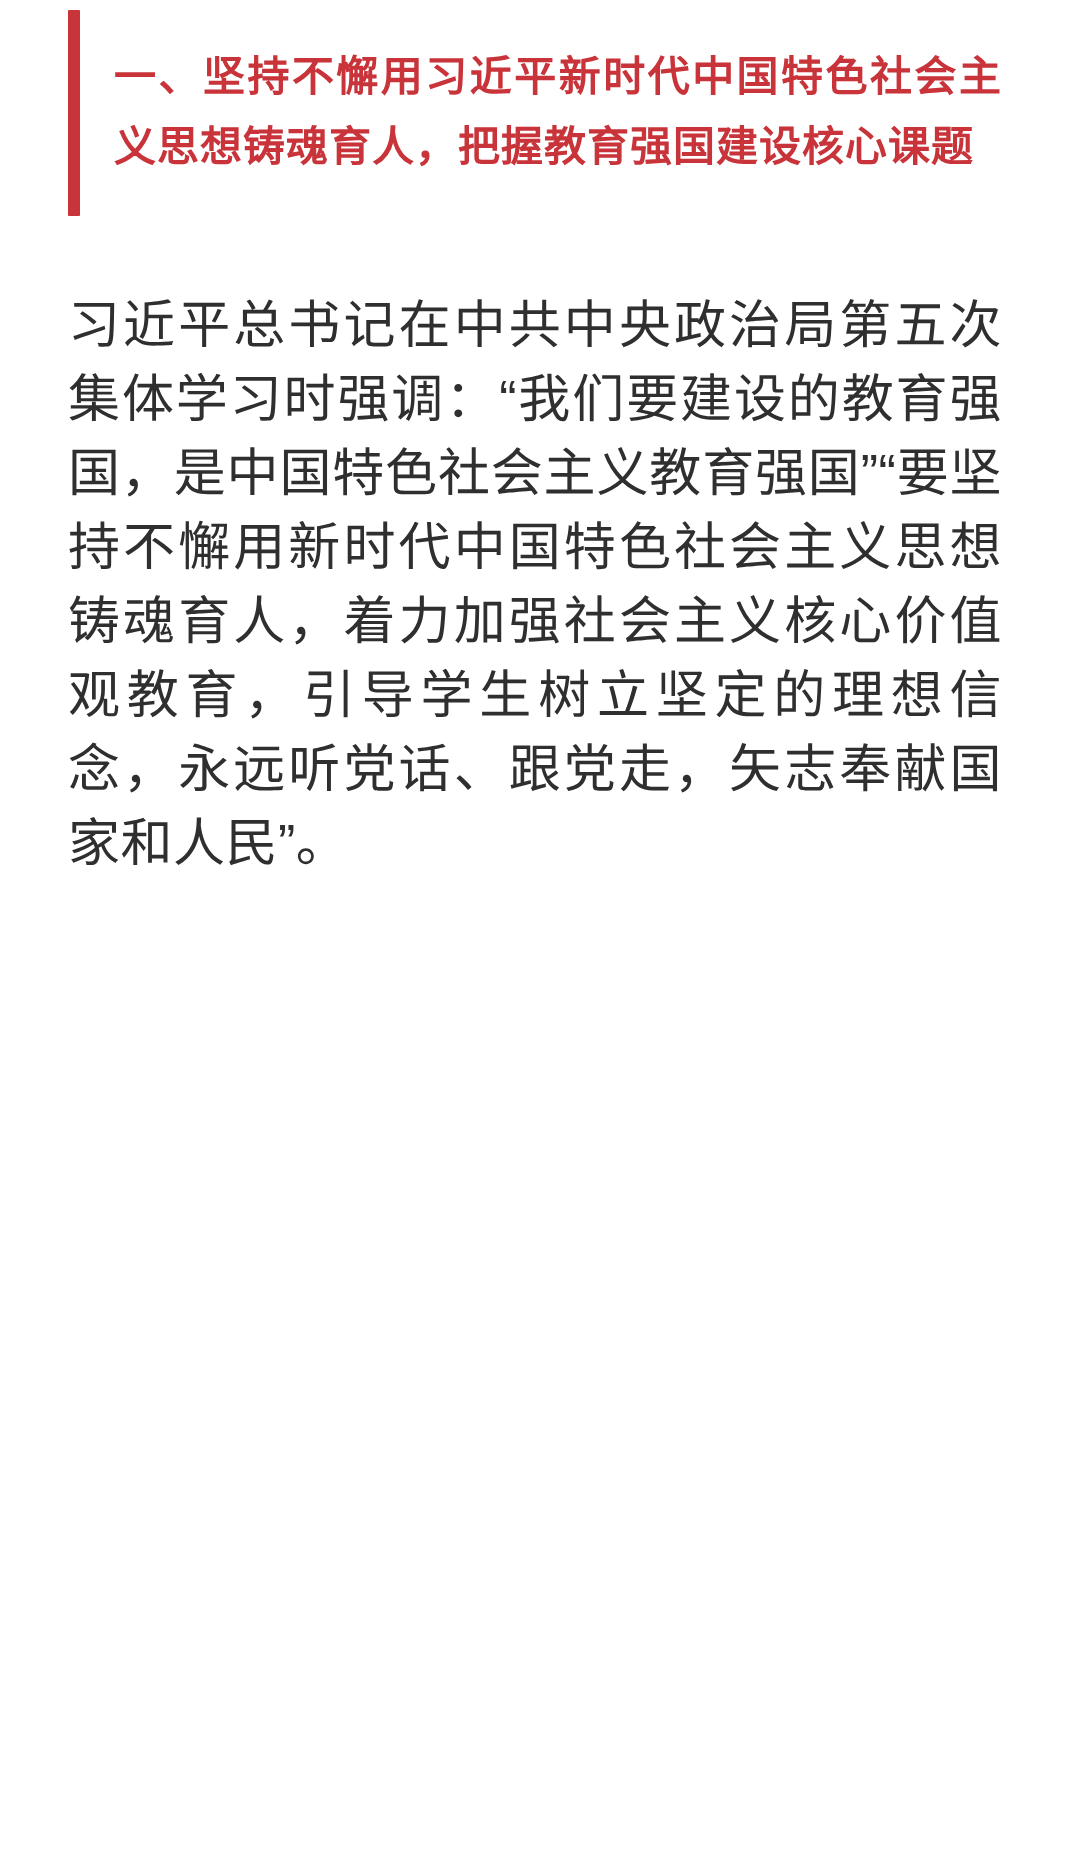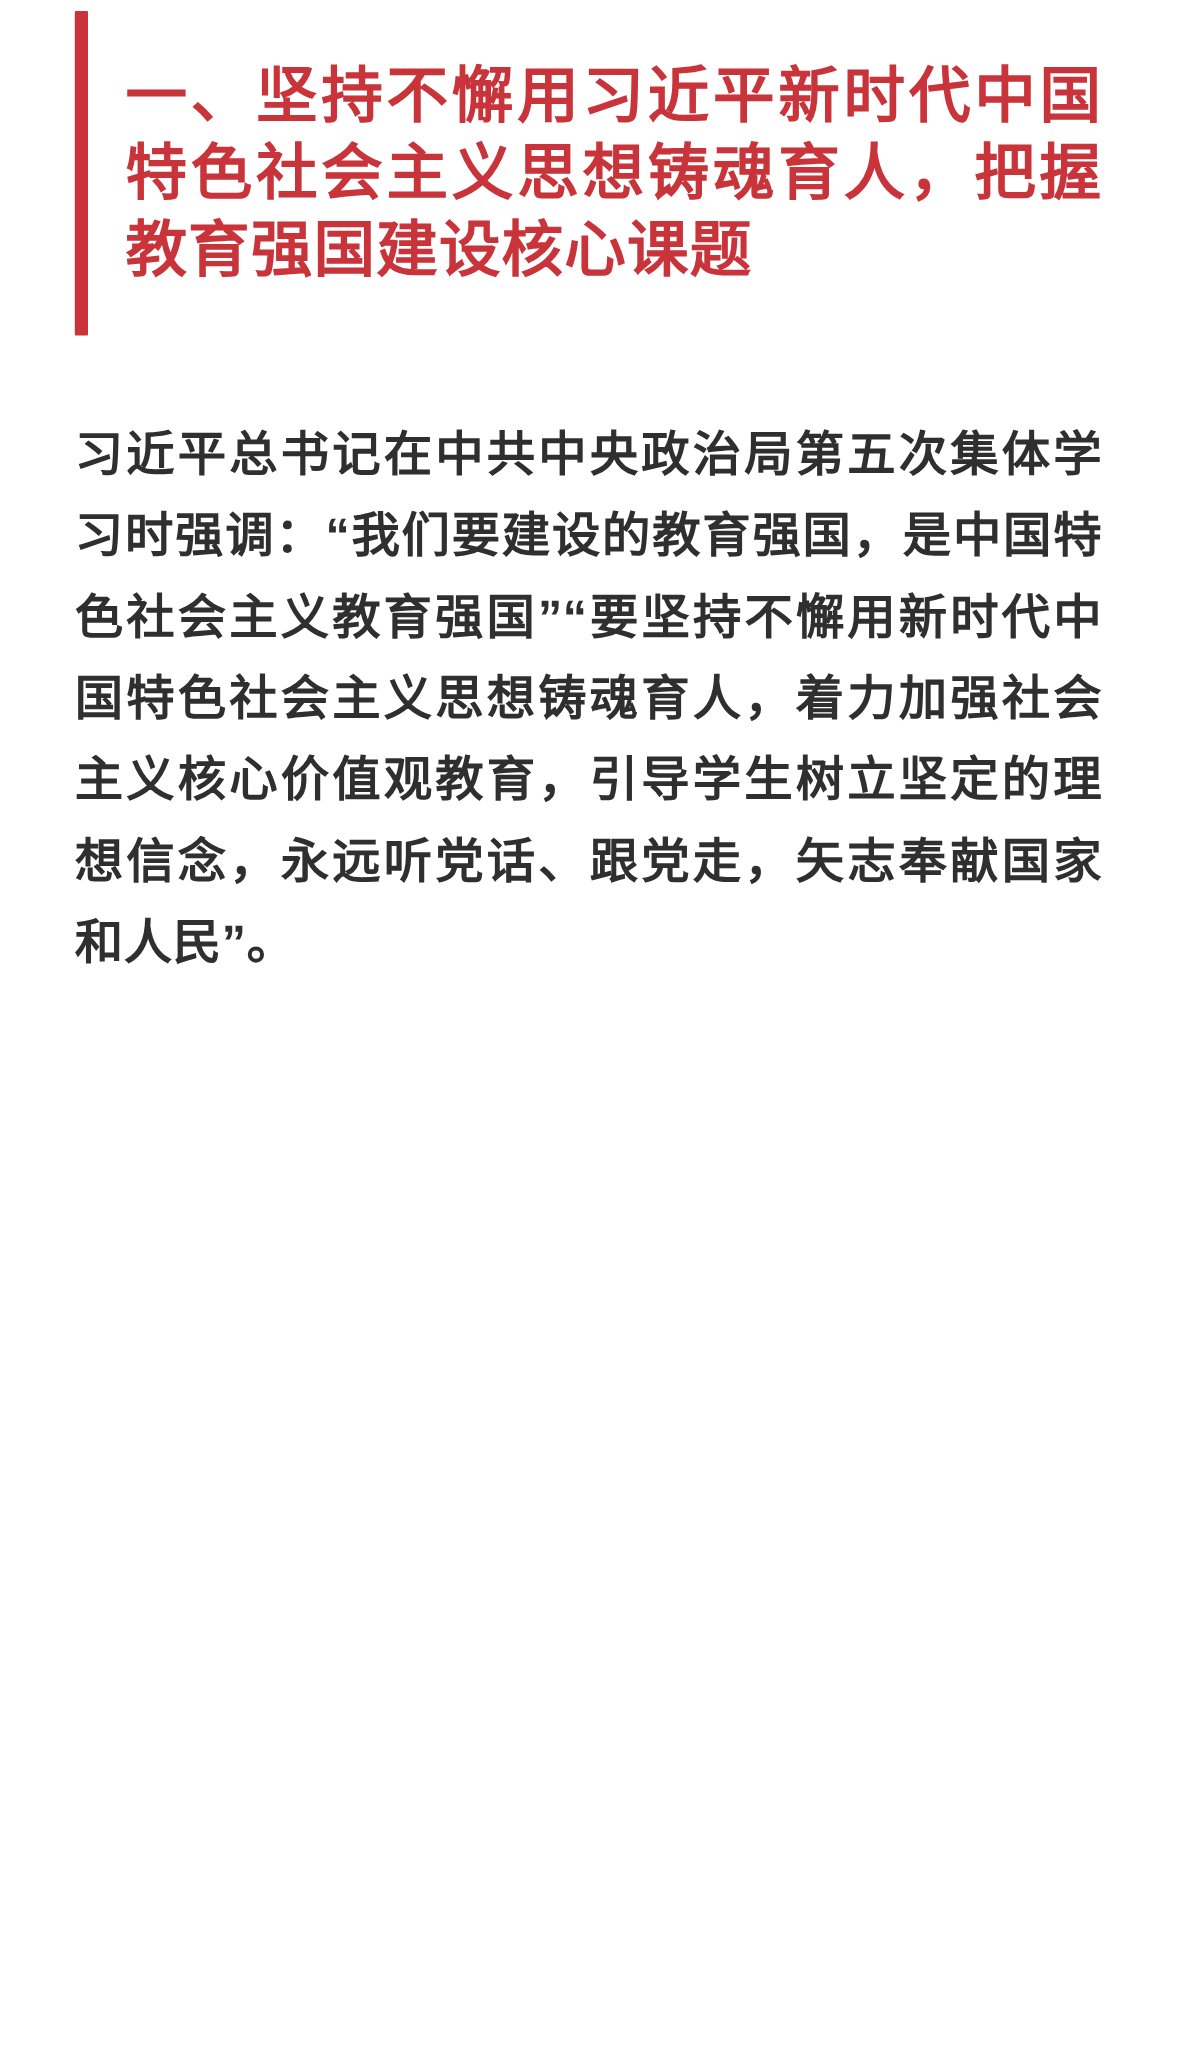--- a/index.html
+++ b/index.html
@@ -31,41 +31,40 @@
   .heading-bar {
     width: 12px;
     background: #c8343a;
     flex: 0 0 12px;
     margin-right: 34px;
     border-radius: 1px;
   }
   .heading-text {
     color: #c8343a;
     font-weight: bold;
-    font-size: 56px;
+    font-size: 42px;
     line-height: 70px;
     letter-spacing: 1px;
     padding-top: 4px;
     padding-bottom: 6px;
     text-align: justify;
     text-justify: inter-ideograph;
   }
 
   .body-block {
     margin-top: 72px;
   }
   p.para {
     margin: 0 0 60px 0;
-    font-size: 44px;
+    font-size: 52px;
     line-height: 74px;
     color: #2f2f2f;
     text-align: justify;
     text-justify: inter-ideograph;
     letter-spacing: 0.5px;
-    font-weight: bold;
   }
   p.para:last-child {
     margin-bottom: 0;
   }
 </style>
 </head>
 <body>
 
 <div class="page">
 

